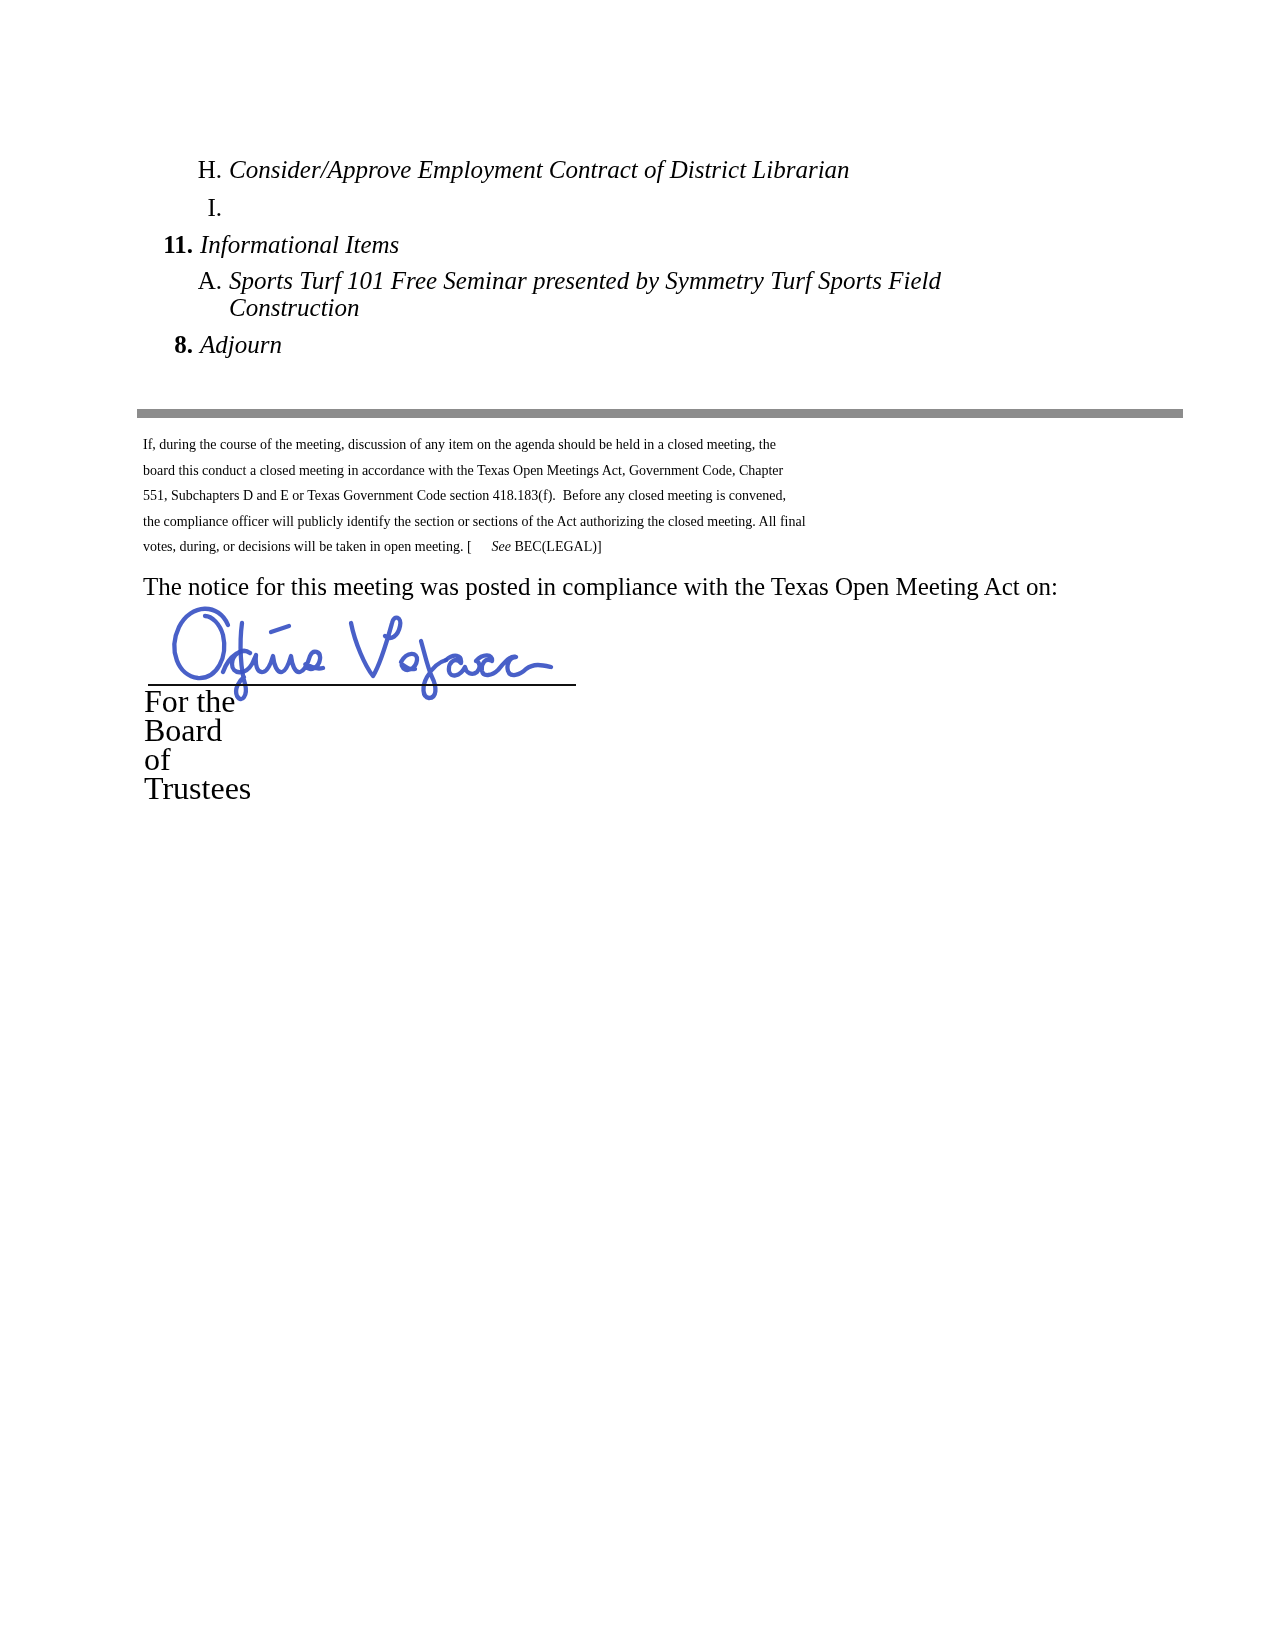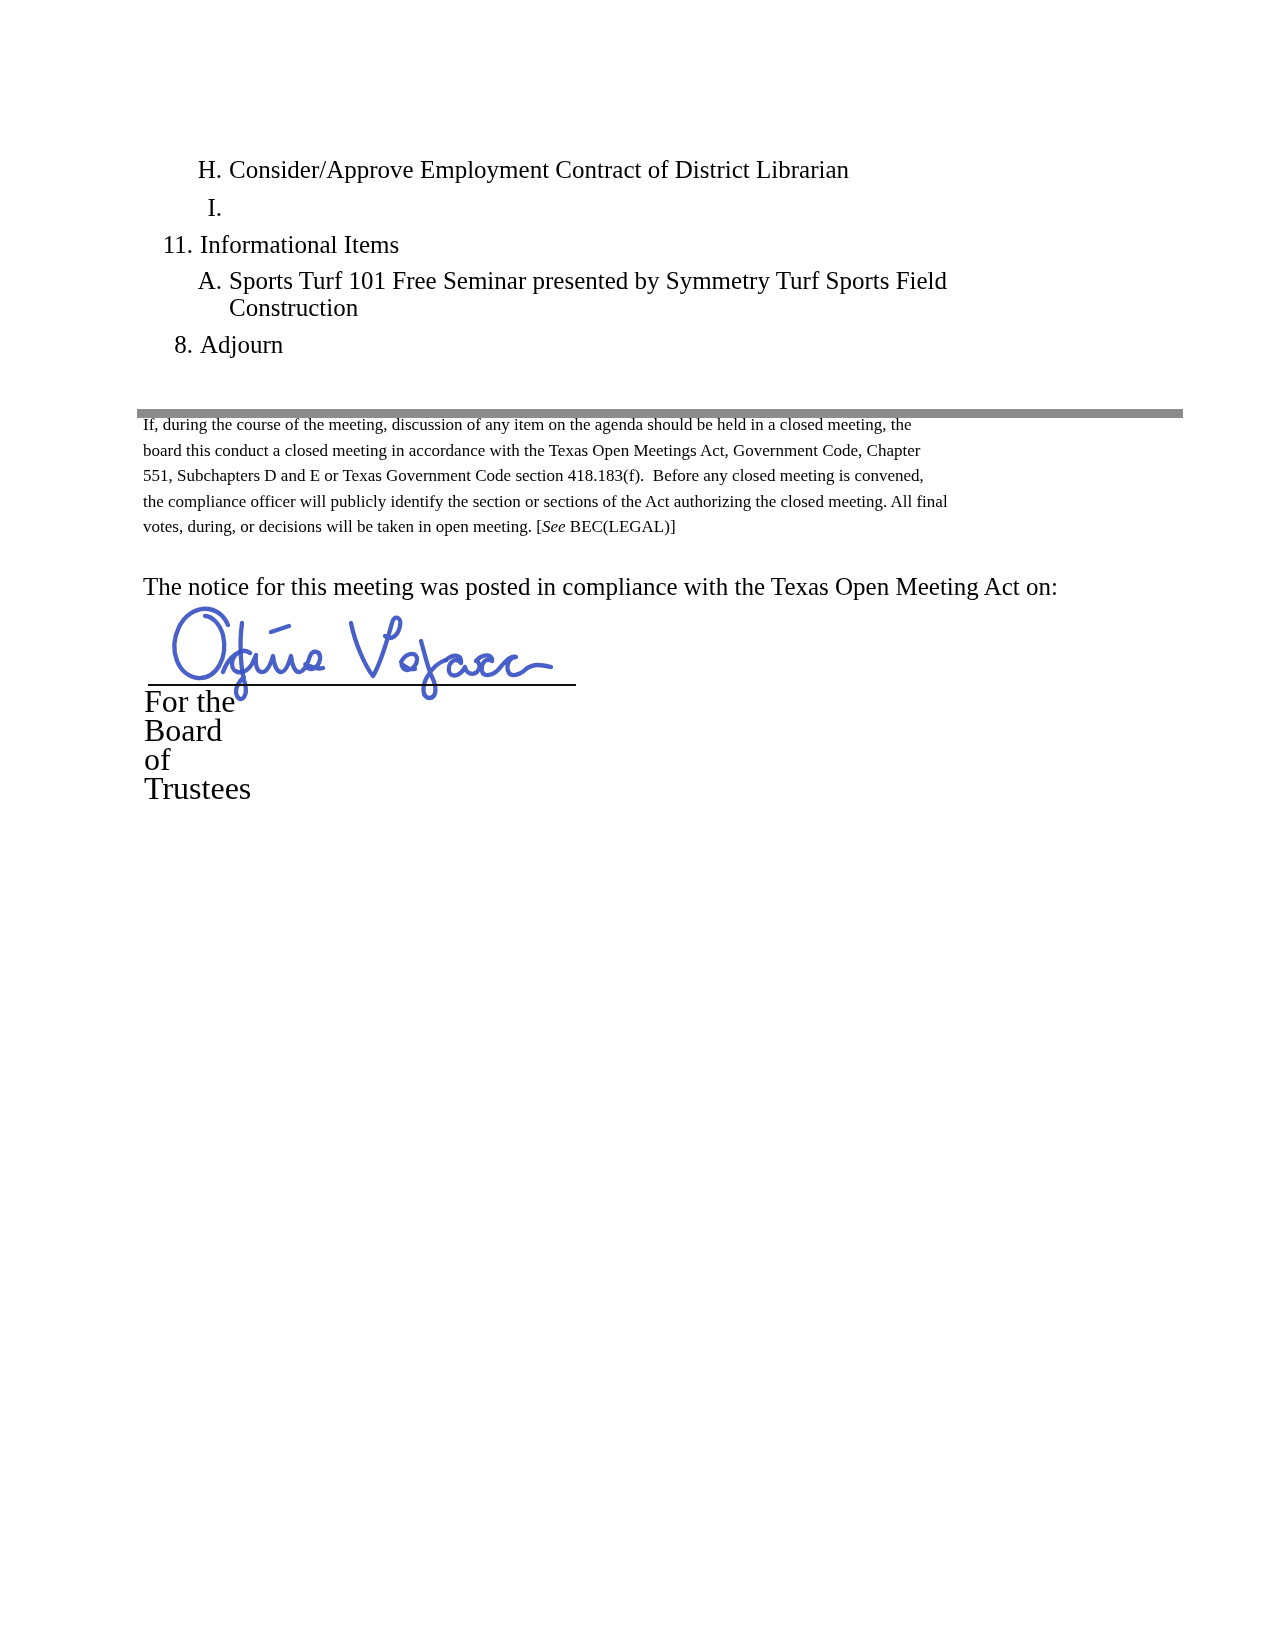--- a/index.html
+++ b/index.html
@@ -17,38 +17,38 @@
   .agenda-row {
     position: absolute;
     left: 130px;
     display: flex;
     font-size: 25px;
     line-height: 27px;
     white-space: pre-wrap;
   }
   .marker { flex: 0 0 auto; text-align: right; margin-right: 7px; }
   .marker.letter { width: 92px; }
-  .marker.number { width: 63px; }
-  .item-text { max-width: 760px; }
+  .marker.number { width: 63px; font-weight: bold; }
+  .item-text { max-width: 760px; font-style: italic; }
 
   .divider {
     position: absolute;
     left: 137px; top: 409px;
     width: 1046px; height: 9px;
     background: var(--divider, #8c8c8c);
   }
 
   .legal {
     position: absolute;
-    left: 143px; top: 412px;
-    font-size: 17px;
+    left: 143px; top: 432px;
+    font-size: 14px;
     line-height: 25.5px;
   }
   .legal-line { white-space: pre-wrap; }
-  .italic { font-style: italic; }
+  .italic { font-style: italic; margin-left: 20px; }
 
   .posting {
     position: absolute;
     left: 143px; top: 572px;
     font-size: 25px;
     line-height: 29px;
     text-align: center;
   }
 
   .signature-block { position: absolute; left: 0; top: 0; }

